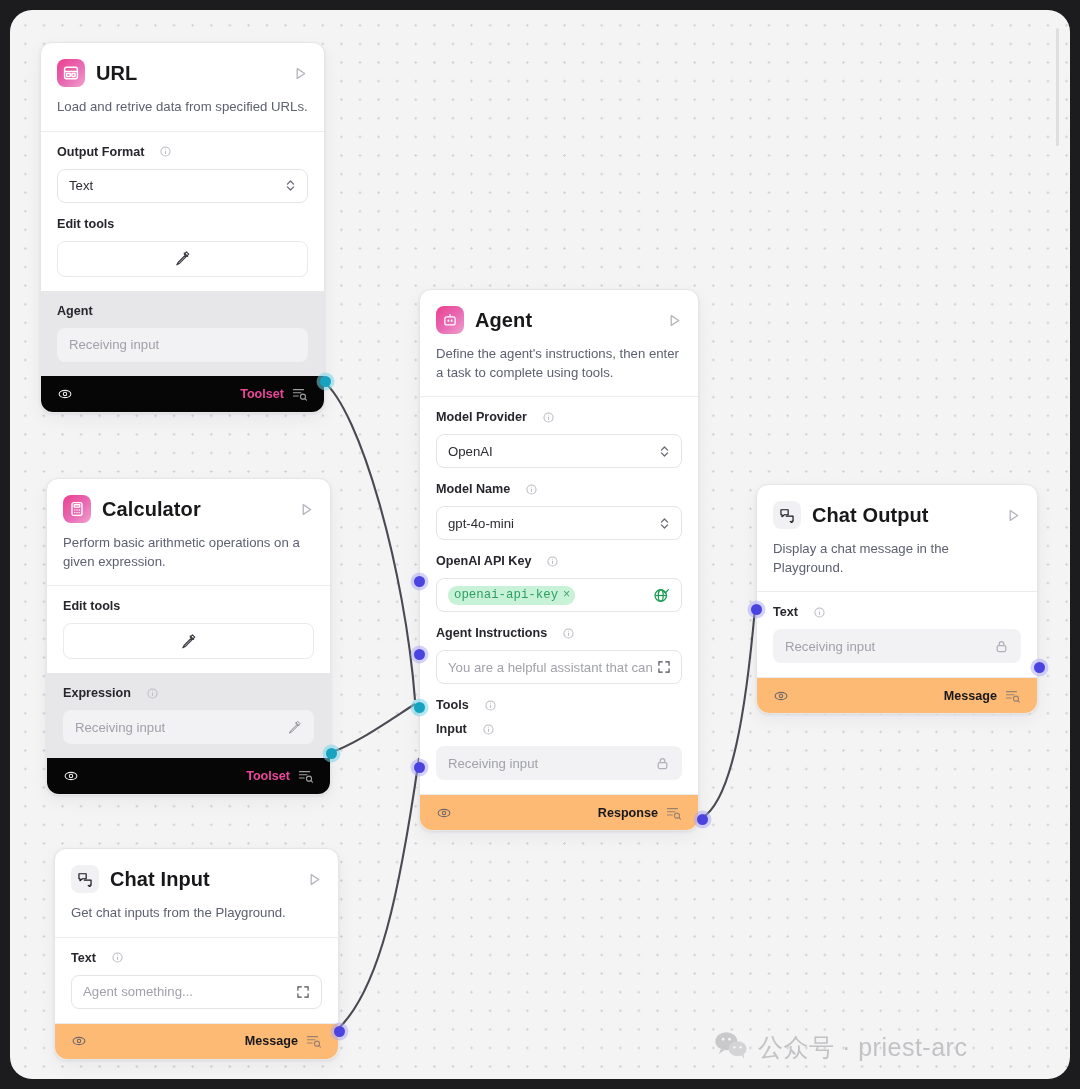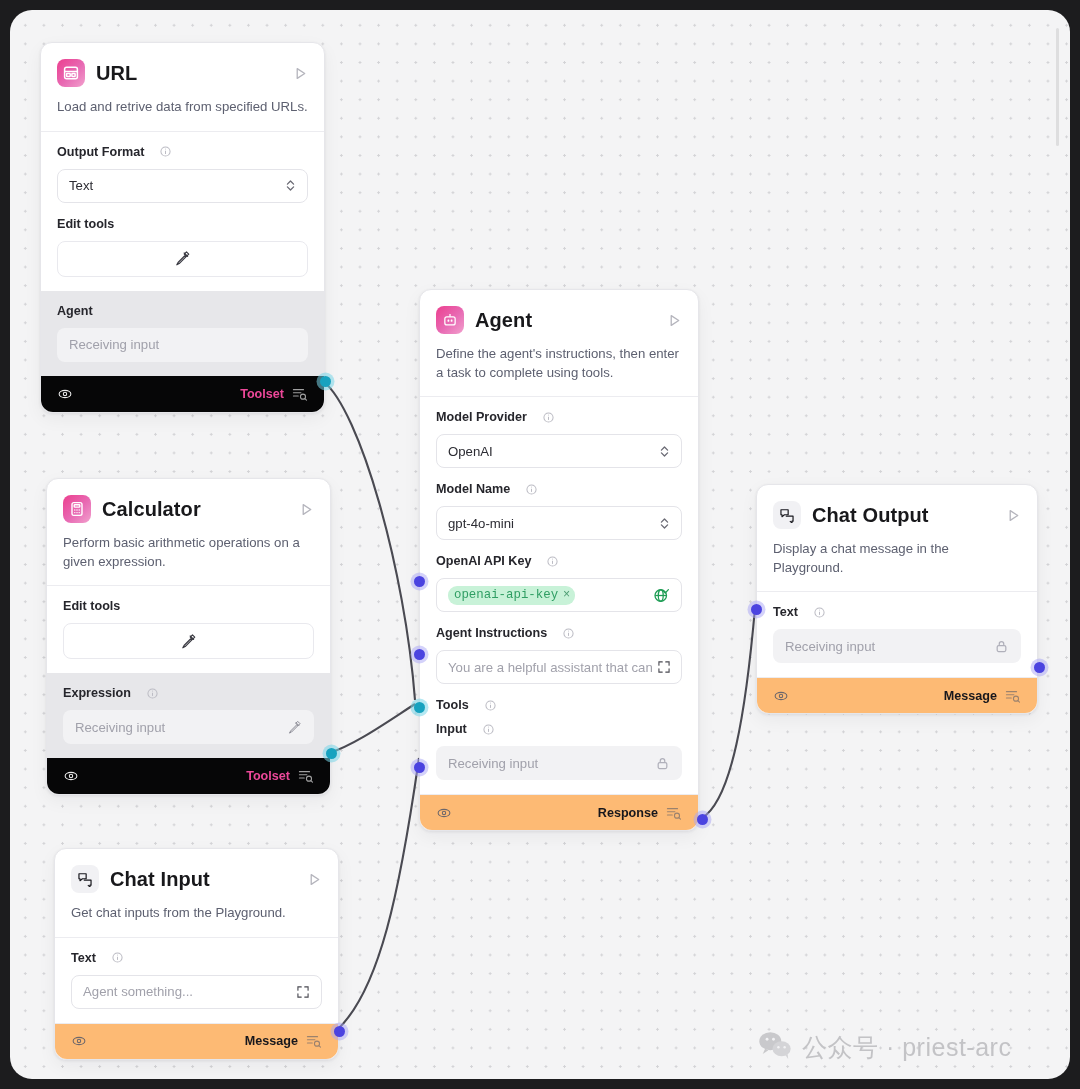--- a/index.html
+++ b/index.html
@@ -88,21 +88,21 @@
 
   .port { position: absolute; width: 11px; height: 11px; border-radius: 50%; }
   .port.cyan { background: #17a2bf; box-shadow: 0 0 0 3.5px rgba(120,214,232,.55); }
   .port.indigo { background: #4b43e0; box-shadow: 0 0 0 3.5px rgba(170,166,245,.5); }
 
   #scrollbar {
     position: absolute; right: 11px; top: 18px;
     width: 3px; height: 118px; border-radius: 3px; background: #dededf;
   }
   #watermark {
-    position: absolute; left: 748px; top: 1020px;
+    position: absolute; left: 704px; top: 1020px;
     display: flex; align-items: center; gap: 10px;
     color: #c3c3c6; font-size: 25px; letter-spacing: .5px;
   }
   #watermark .wtext { font-size: 25px; }
 </style>
 </head>
 <body>
 
 <div id="frame">
   <div id="canvas">

